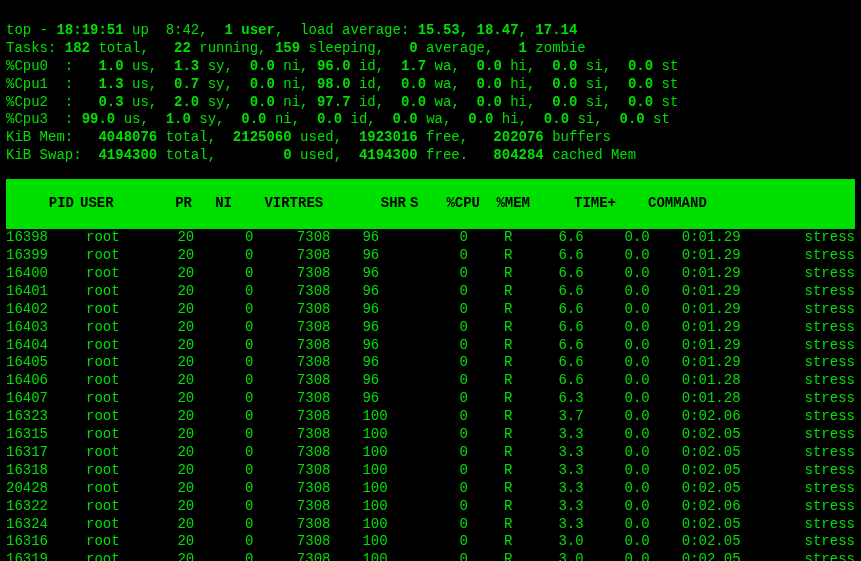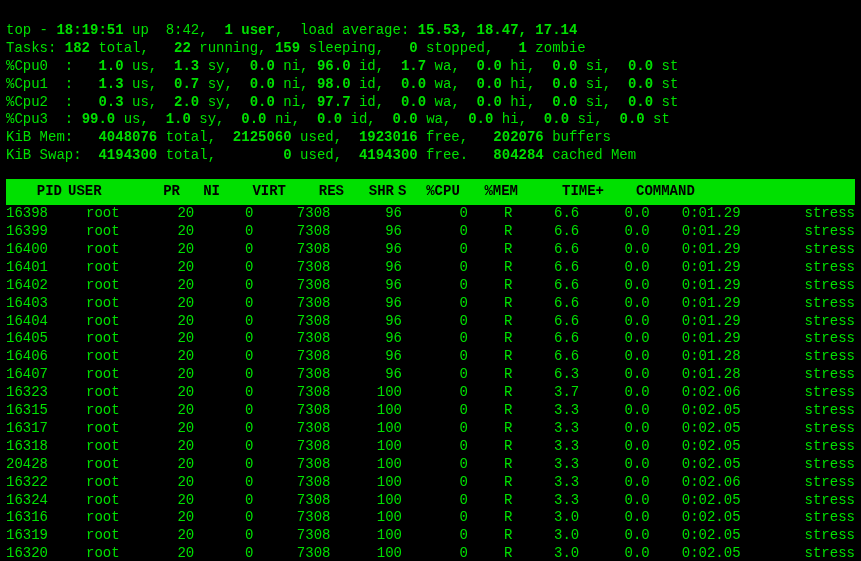--- a/index.html
+++ b/index.html
@@ -13,43 +13,43 @@
     width: 861px;
     box-sizing: border-box;
     overflow: hidden;
   }
   .bold { font-weight: bold; }
   .hdr-row {
     background: #00e000;
     color: #000;
     font-weight: bold;
     display: flex;
-    padding: 4px;
+    padding: 16px;
   }
   .summary { white-space: pre; }
   .row { display: flex; gap: 32px; }
   .c-pid  { width: 52px; text-align: right; }
   .c-user { width: 72px; text-align: left; padding-left: 6px; }
   .c-pr   { width: 40px; text-align: right; }
   .c-ni   { width: 40px; text-align: right; }
   .c-virt { width: 66px; text-align: right; }
-  .c-res  { width: 58px; text-align: right; }
+  .c-res  { width: 58px; }
   .c-shr  { width: 50px; text-align: right; }
   .c-s    { width: 20px; text-align: left; padding-left:4px;}
-  .c-cpu  { width: 50px; text-align: center; }
+  .c-cpu  { width: 50px; text-align: right; }
   .c-mem  { width: 50px; text-align: right; }
   .c-time { width: 86px; text-align: right; }
   .c-cmd  { flex: 1; text-align: left; padding-left: 6px; margin-left: 26px; }
 </style>
 </head>
 <body>
 
 <div class="summary">
 <span>top - </span><span class="bold">18:19:51</span><span> up  8:42,  </span><span class="bold">1 user</span><span>,  load average: </span><span class="bold">15.53, 18.47, 17.14</span>
-<span>Tasks: </span><span class="bold">182</span><span> total,   </span><span class="bold">22</span><span> running, </span><span class="bold">159</span><span> sleeping,   </span><span class="bold">0</span><span> stopped,   </span><span class="bold">1</span><span> zombie</span>
+<span>Tasks: </span><span class="bold">182</span><span> total,   </span><span class="bold">22</span><span> running, </span><span class="bold">159</span><span> sleeping,   </span><span class="bold">0</span><span> average,   </span><span class="bold">1</span><span> zombie</span>
 <div id="cpu-block"><div>%Cpu0  :  <span class="bold"> 1.0</span> us,  <span class="bold">1.3</span> sy,  <span class="bold">0.0</span> ni, <span class="bold">96.0</span> id,  <span class="bold">1.7</span> wa,  <span class="bold">0.0</span> hi,  <span class="bold">0.0</span> si,  <span class="bold">0.0</span> st</div><div>%Cpu1  :  <span class="bold"> 1.3</span> us,  <span class="bold">0.7</span> sy,  <span class="bold">0.0</span> ni, <span class="bold">98.0</span> id,  <span class="bold">0.0</span> wa,  <span class="bold">0.0</span> hi,  <span class="bold">0.0</span> si,  <span class="bold">0.0</span> st</div><div>%Cpu2  :  <span class="bold"> 0.3</span> us,  <span class="bold">2.0</span> sy,  <span class="bold">0.0</span> ni, <span class="bold">97.7</span> id,  <span class="bold">0.0</span> wa,  <span class="bold">0.0</span> hi,  <span class="bold">0.0</span> si,  <span class="bold">0.0</span> st</div><div>%Cpu3  : <span class="bold">99.0</span> us,  <span class="bold">1.0</span> sy,  <span class="bold">0.0</span> ni, <span class="bold"> 0.0</span> id,  <span class="bold">0.0</span> wa,  <span class="bold">0.0</span> hi,  <span class="bold">0.0</span> si,  <span class="bold">0.0</span> st</div></div><span>KiB Mem:   </span><span class="bold">4048076</span><span> total,  </span><span class="bold">2125060</span><span> used,  </span><span class="bold">1923016</span><span> free,   </span><span class="bold">202076</span><span> buffers</span>
 <span>KiB Swap:  </span><span class="bold">4194300</span><span> total,        </span><span class="bold">0</span><span> used,  </span><span class="bold">4194300</span><span> free.   </span><span class="bold">804284</span><span> cached Mem</span>
 </div>
 <div style="height:14px"></div>
 
 <div class="hdr-row">
   <span class="c-pid">PID</span>
   <span class="c-user">USER</span>
   <span class="c-pr">PR</span>
   <span class="c-ni">NI</span>

